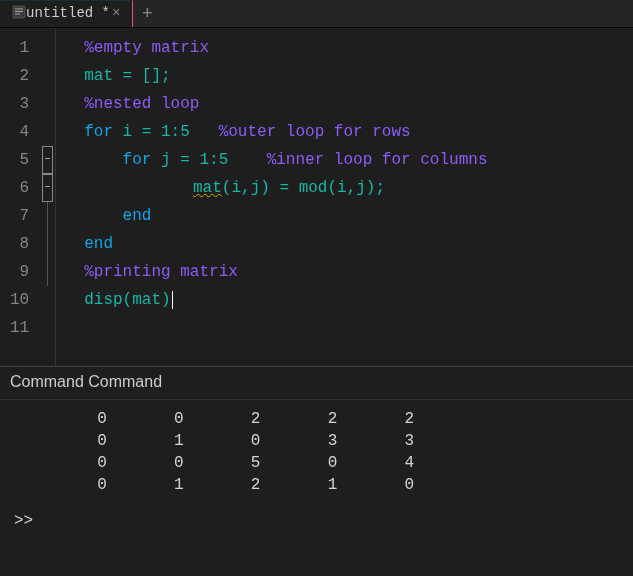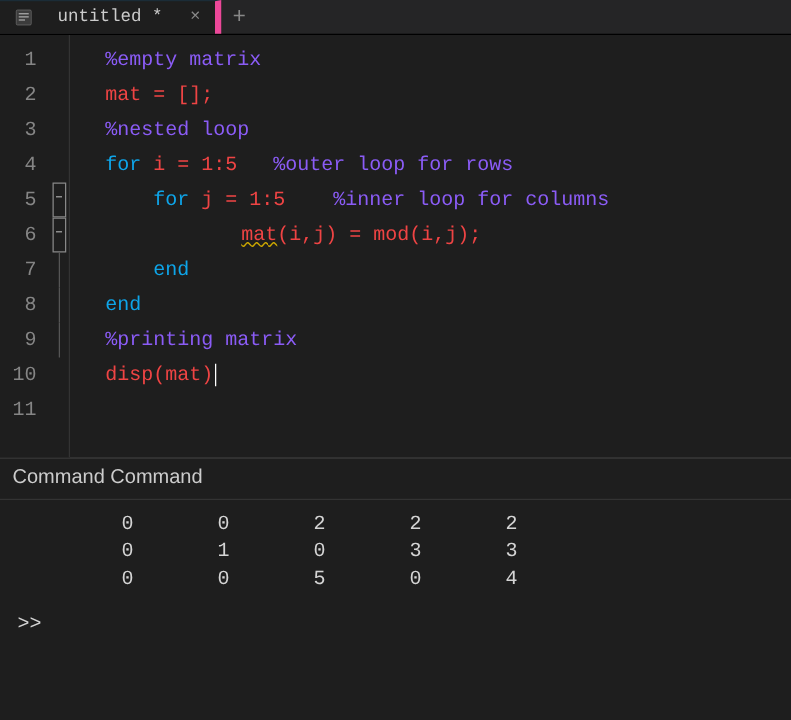--- a/index.html
+++ b/index.html
@@ -14,25 +14,24 @@
   }
   .tab-bar {
     display: flex;
     align-items: center;
     background: #252526;
     height: 28px;
     border-bottom: 1px solid #000;
   }
   .tab {
     display: flex;
-    align-items: center;
-    gap: 20px;
+    gap: 0;
     background: #1e1e1e;
     padding: 4px 10px 4px 12px;
-    border-right: 5px solid #ec4899;
+    border-right: 1px solid #ec4899;
     height: 100%;
     font-size: 14px;
     color: #ccc;
     cursor: pointer;
     border-top: 1px solid #0e639c33;
   }
   .tab .file-icon {
     display: inline-flex;
     width: 14px;
     height: 14px;
@@ -104,21 +103,21 @@
     background: #555;
   }
   .code {
     padding: 6px 0 6px 28px;
     font-size: 16px;
     line-height: 28px;
     white-space: pre;
   }
   .comment { color: #8b5cf6; }
   .keyword { color: #0ea5e9; }
-  .text { color: #ef4444; text-align: center; }
+  .text { color: #14b8a6; text-align: center; }
   .cursor {
     display: inline-block;
     width: 1px;
     height: 18px;
     background: #fff;
     vertical-align: middle;
     margin-left: 1px;
   }
   .underline-warn {
     text-decoration: underline wavy #cca700;
@@ -213,17 +212,17 @@
         <div></div>
       </div>
   </div>
   <div class="code" id="code-area"><div><span class="comment">%empty matrix</span></div><div><span class="text">mat = [];</span></div><div></div><div><span class="comment">%nested loop</span></div><div><span class="keyword">for </span><span class="text">i = 1:5   </span><span class="comment">%outer loop for rows</span></div><div>    <span class="keyword">for </span><span class="text">j = 1:5    </span><span class="comment">%inner loop for columns</span></div><div>        <span class="text underline-warn">mat</span><span class="text">(i,j) = mod(i,j);</span></div><div>    <span class="keyword">end</span></div><div><span class="keyword">end</span></div><div><span class="comment">%printing matrix</span></div><div><span class="text">disp(mat)</span><span class="cursor"></span></div></div>
 </div>
 
 <div class="divider"></div>
 
 <div class="cmd-panel">
   <div class="cmd-title">Command Command</div>
-  <div class="cmd-output" id="cmd-output"><div>       0       0       2       2       2</div><div>       0       1       0       3       3</div><div>       0       0       5       0       4</div></div>
+  <div class="cmd-output" id="cmd-output"><div>       0       0       2       2       2</div><div>       0       1       0       3       3</div><div>       0       0       5       0       4</div><div>       0       1       2       1       0</div></div>
   <div class="cmd-prompt">
     <span>&gt;&gt;</span>
   </div>
 </div>
 
 </body></html>

